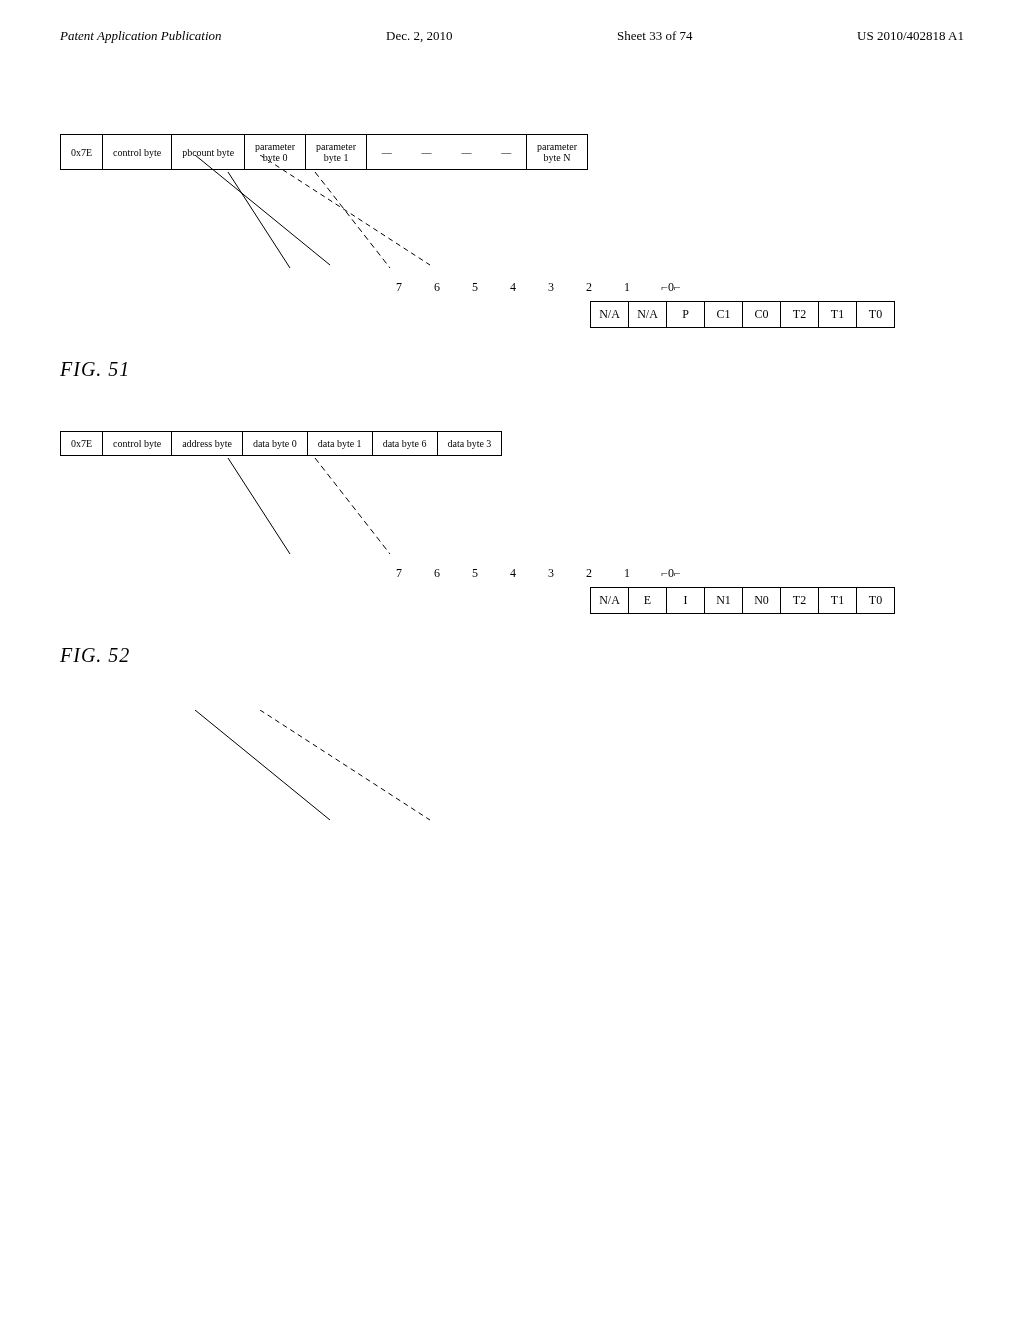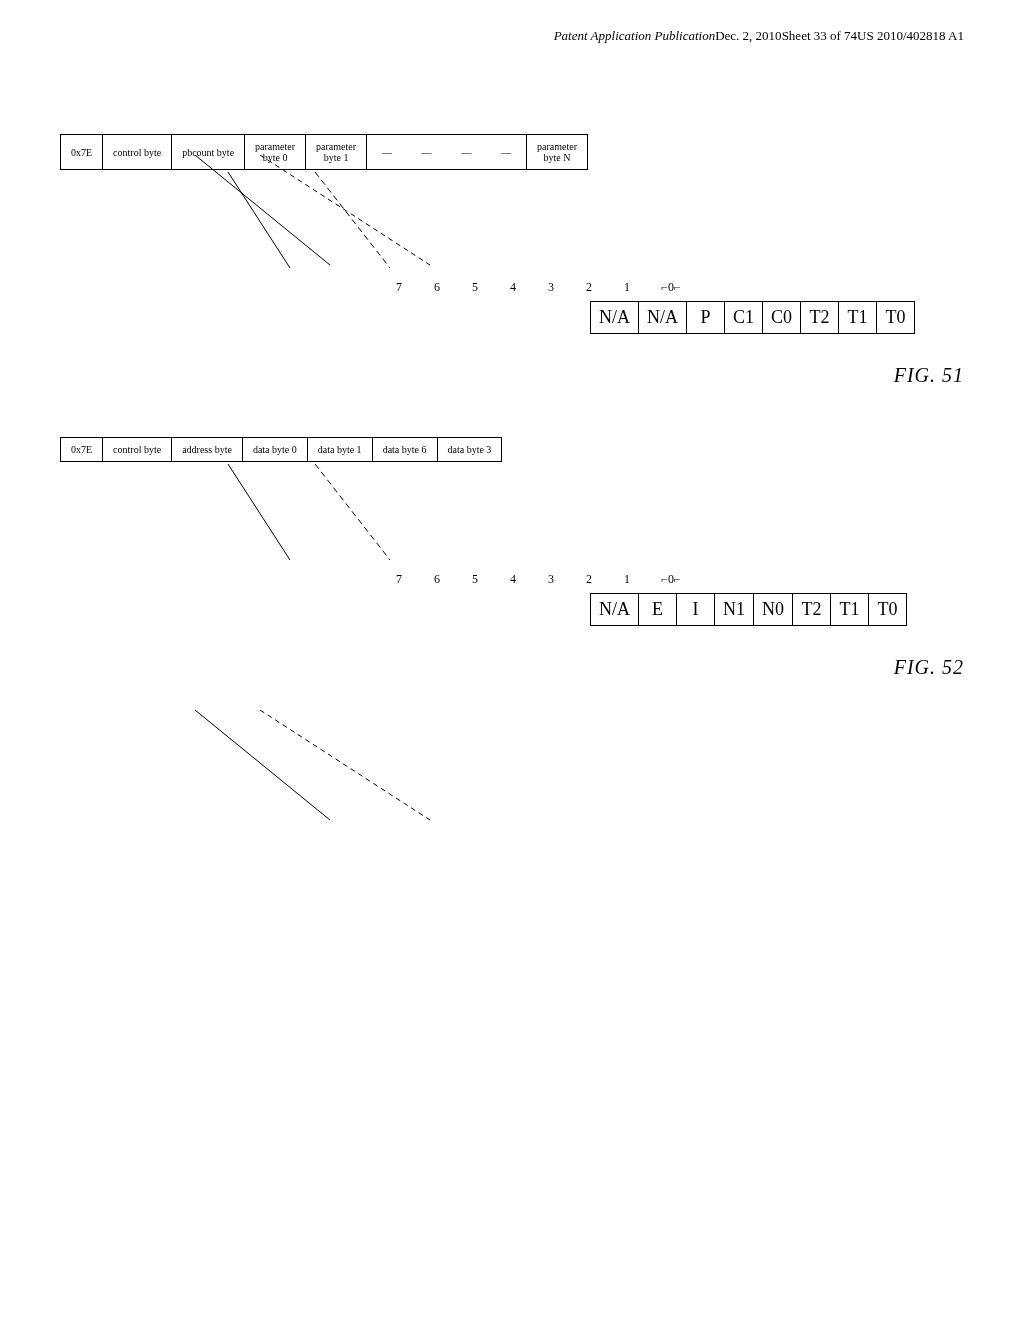--- a/index.html
+++ b/index.html
@@ -8,21 +8,21 @@
       font-family: 'Times New Roman', Times, serif;
       width: 1024px;
       min-height: 1320px;
       position: relative;
       overflow-x: hidden;
     }
 
     
     .header {
       display: flex;
-      justify-content: flex-end;
+      justify-content: space-between;
       align-items: baseline;
       padding: 28px 60px 0 60px;
       font-size: 13px;
     }
     .header-left { font-style: italic; font-size: 13px; }
     .header-center { font-size: 13px; }
     .header-right { font-size: 13px; }
 
     
     .content {
@@ -42,41 +42,41 @@
     .packet-table td {
       border: 1px solid #000;
       padding: 6px 10px;
       text-align: center;
       min-width: 40px;
       white-space: nowrap;
     }
 
     .bit-table {
       border-collapse: collapse;
-      font-size: 18px;
+      font-size: 12px;
       margin-left: 220px;
       margin-top: 4px;
       padding-left: 32px;
     }
     .bit-table td {
       border: 1px solid #000;
       padding: 5px 8px;
       text-align: center;
       min-width: 38px;
     }
 
     
     .diag-area {
       position: relative;
       height: 120px;
       margin-left: 0;
     }
 
     .fig-caption {
-      text-align: right;
+      text-align: left;
       font-style: italic;
       font-size: 20px;
       margin-top: 30px;
       margin-bottom: 50px;
       letter-spacing: 1px;
     }
 
     
     .svg-diag {
       position: absolute;

